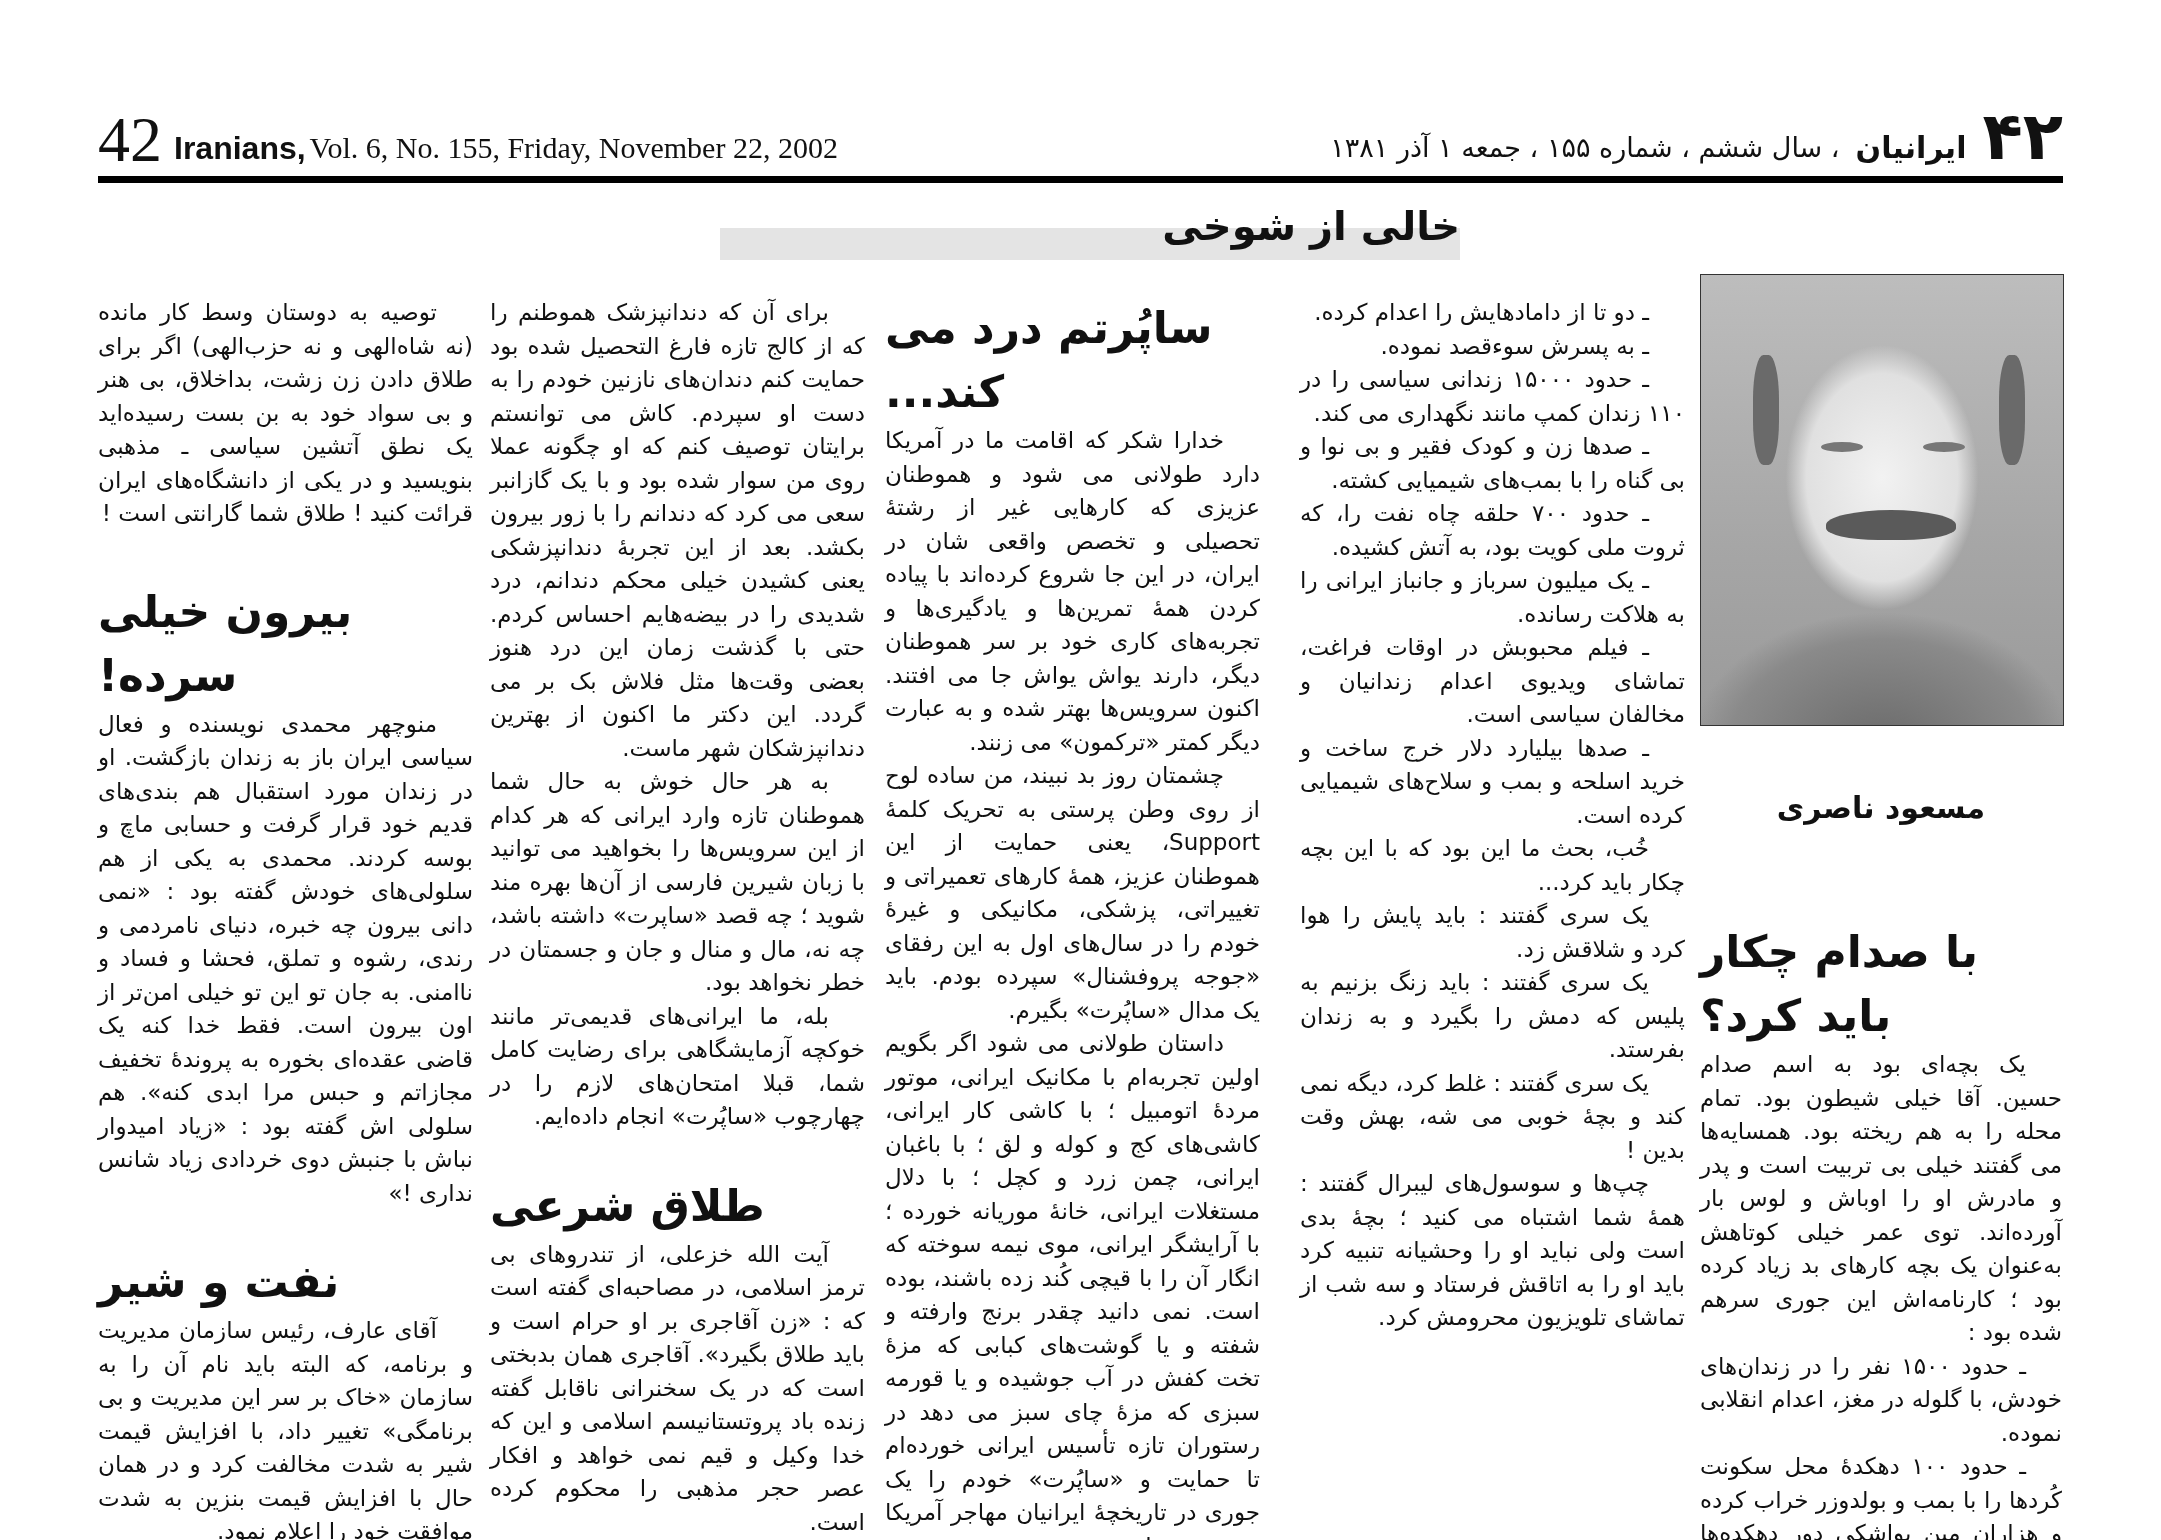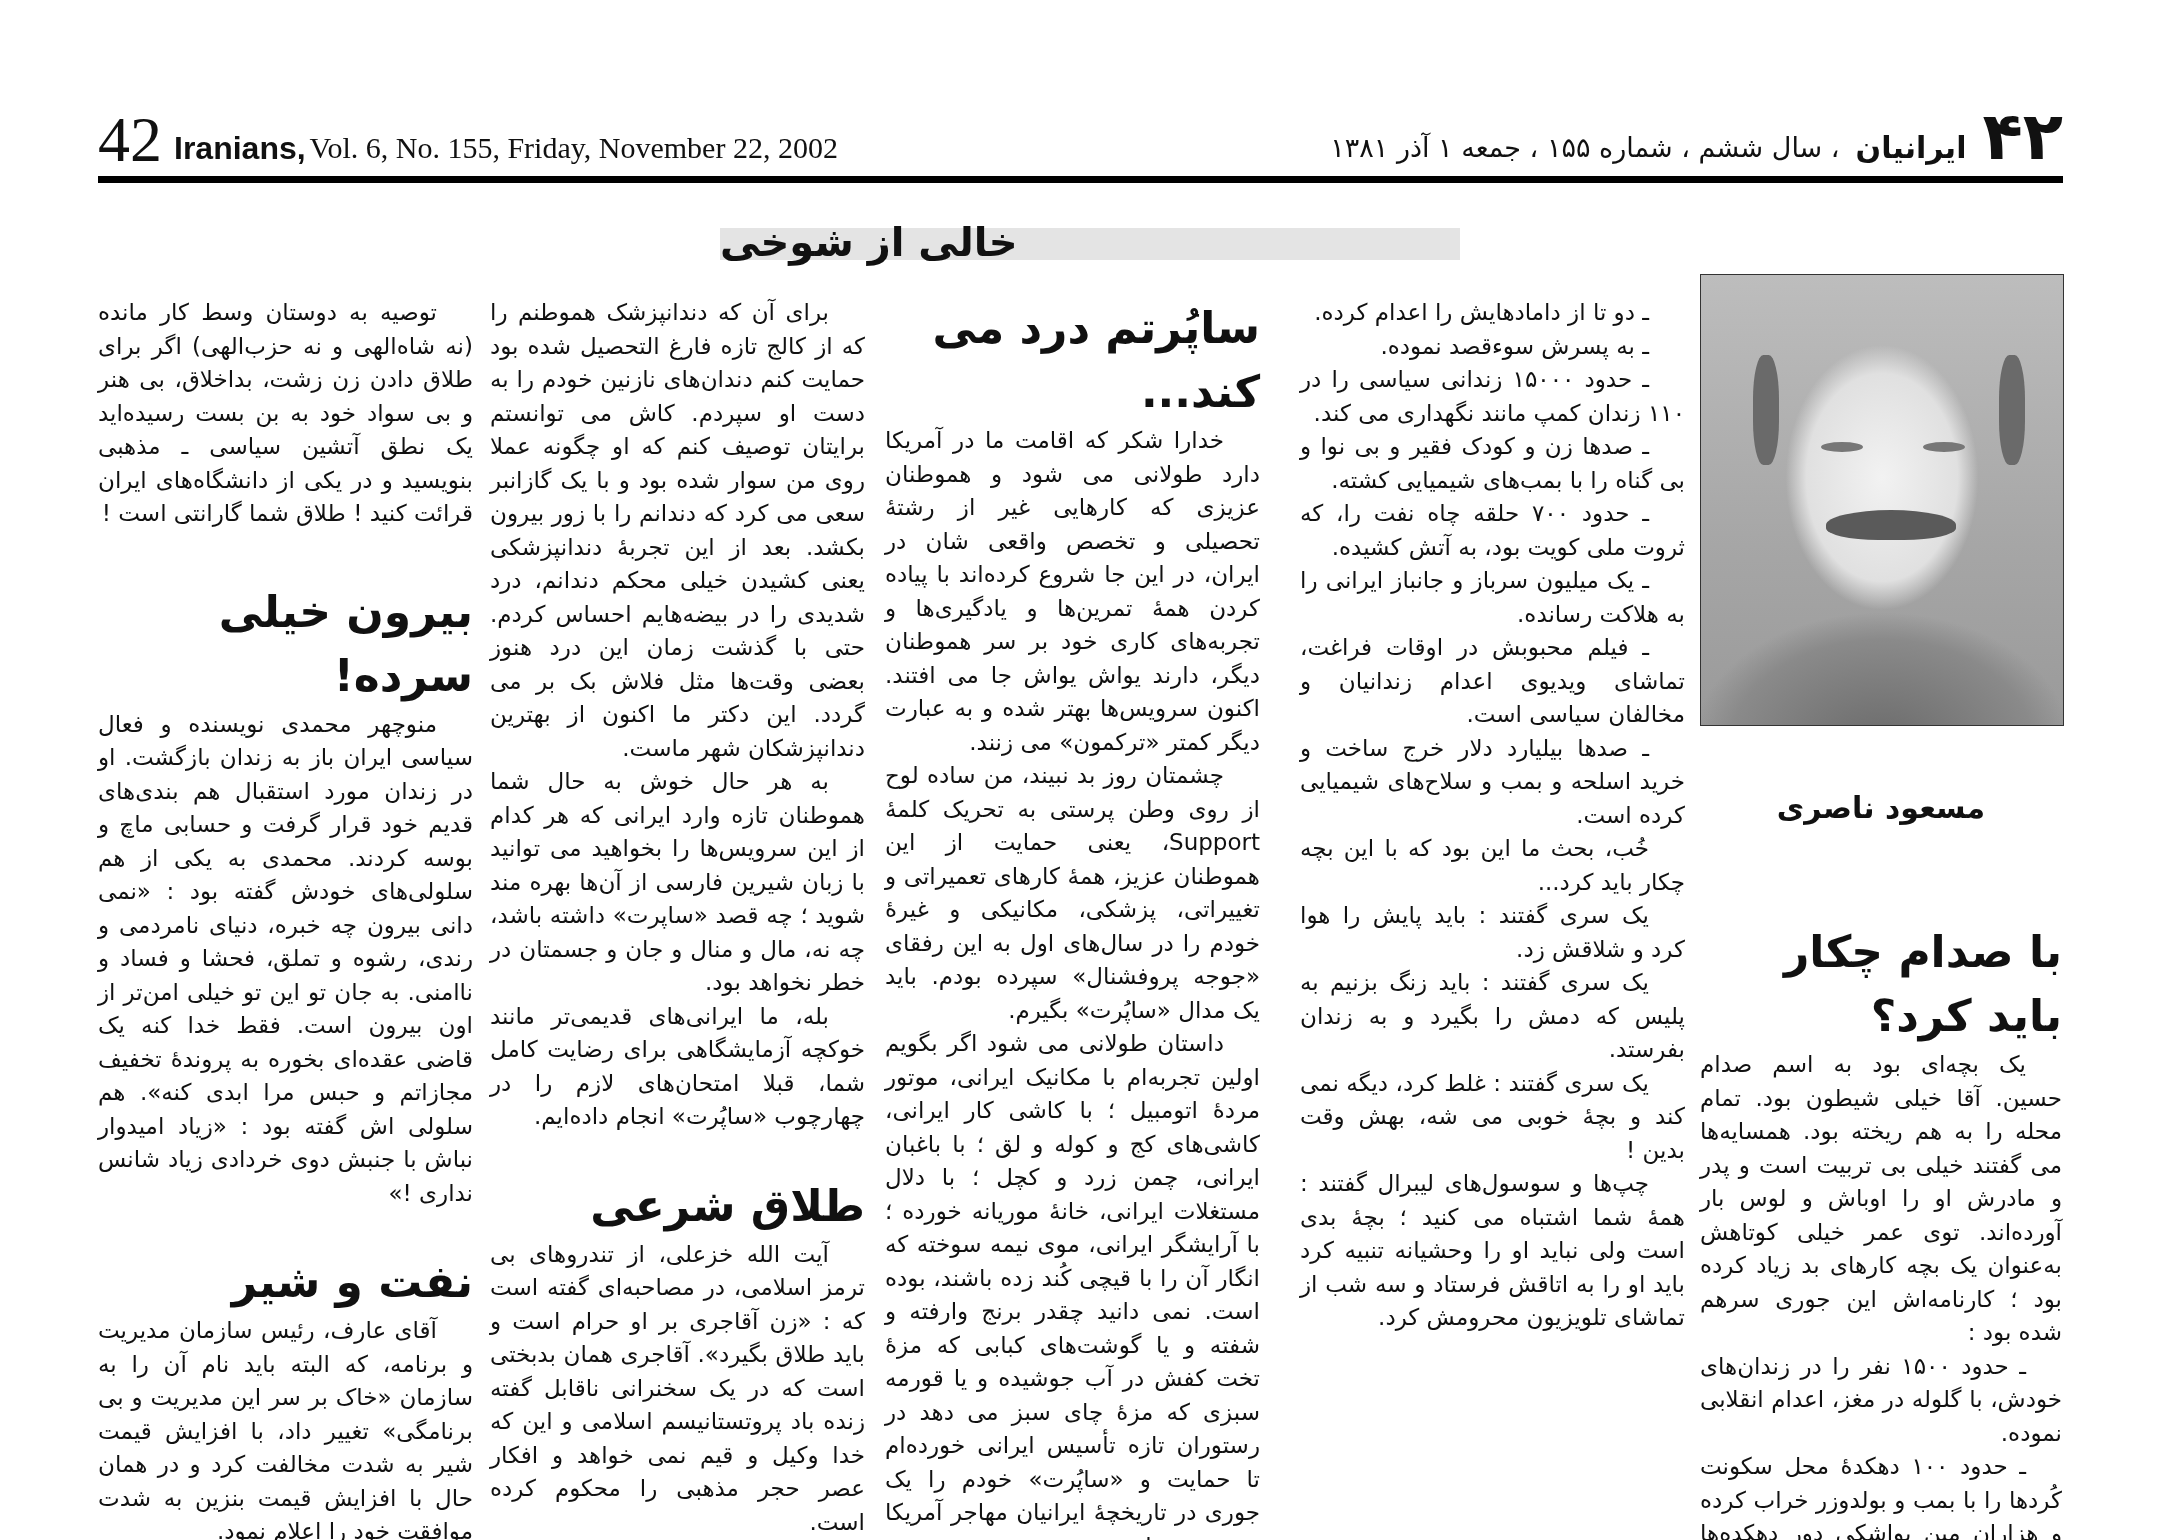--- a/index.html
+++ b/index.html
@@ -12,26 +12,26 @@
   .hdr-left .pname { font-family:"Liberation Sans", sans-serif; font-weight:bold; font-size:32px; line-height:40px; margin-bottom:4px; }
   .hdr-left .pinfo { font-size:30px; line-height:40px; margin-bottom:4px; margin-left:-8px; }
   .hdr-right { right:98px; top:104px; direction:rtl; display:flex; align-items:flex-end; gap:16px; }
   .hdr-right .pnum { font-size:66px; line-height:66px; font-weight:bold; }
   .hdr-right .pname { font-size:30px; font-weight:bold; line-height:40px; margin-bottom:2px; }
   .hdr-right .pinfo { font-size:27px; line-height:40px; margin-bottom:2px;text-align:right; }
   .rule { left:98px; top:176px; width:1965px; height:7px; background:#000; }
 
   
   .banner-bar { left:720px; top:228px; width:740px; height:32px; background:#e4e4e4; }
-  .banner-title { left:720px; top:196px; width:740px; text-align:left; direction:rtl; font-size:40px; font-weight:bold; line-height:60px;margin-top:16px; }
+  .banner-title { left:720px; top:196px; width:740px; text-align:right; direction:rtl; font-size:40px; font-weight:bold; line-height:60px; }
 
   
   .col { position:absolute; direction:rtl; text-align:justify; font-size:23px; line-height:33.5px; }
   .col p { margin:0; text-indent:36px; }
-  .col h2 { margin:0; text-align:right; font-size:44px; font-weight:bold; line-height:64px; }
+  .col h2 { margin:0; text-align:left; font-size:44px; font-weight:bold; line-height:64px; }
   .c1 { left:1300px; top:296px; width:385px; }
   .c2 { left:885px;  top:296px; width:375px; }
   .c3 { left:490px;  top:296px; width:375px; }
   .c4 { left:98px;   top:296px; width:375px; }
 
   
   .photo { left:1700px; top:274px; width:362px; height:450px; border:1px solid #333;
     background: radial-gradient(ellipse 38% 42% at 50% 45%, #f2f2f2 0%, #e0e0e0 55%, rgba(0,0,0,0) 70%),
                 radial-gradient(ellipse 70% 40% at 50% 105%, #6a6a6a 0%, #8a8a8a 60%, rgba(0,0,0,0) 75%),
                 linear-gradient(180deg, #bdbdbd 0%, #a6a6a6 60%, #9a9a9a 100%); overflow:hidden; }

